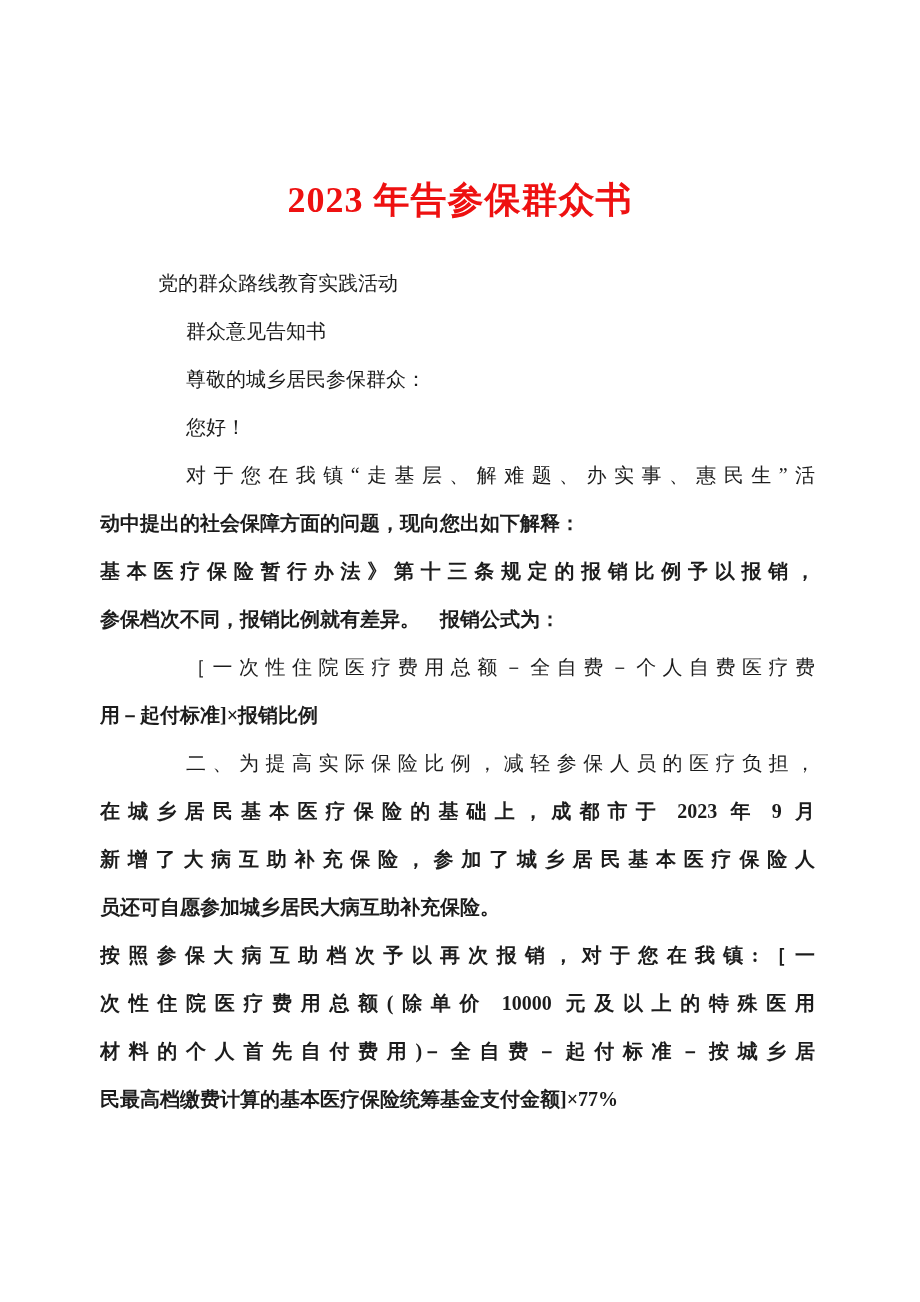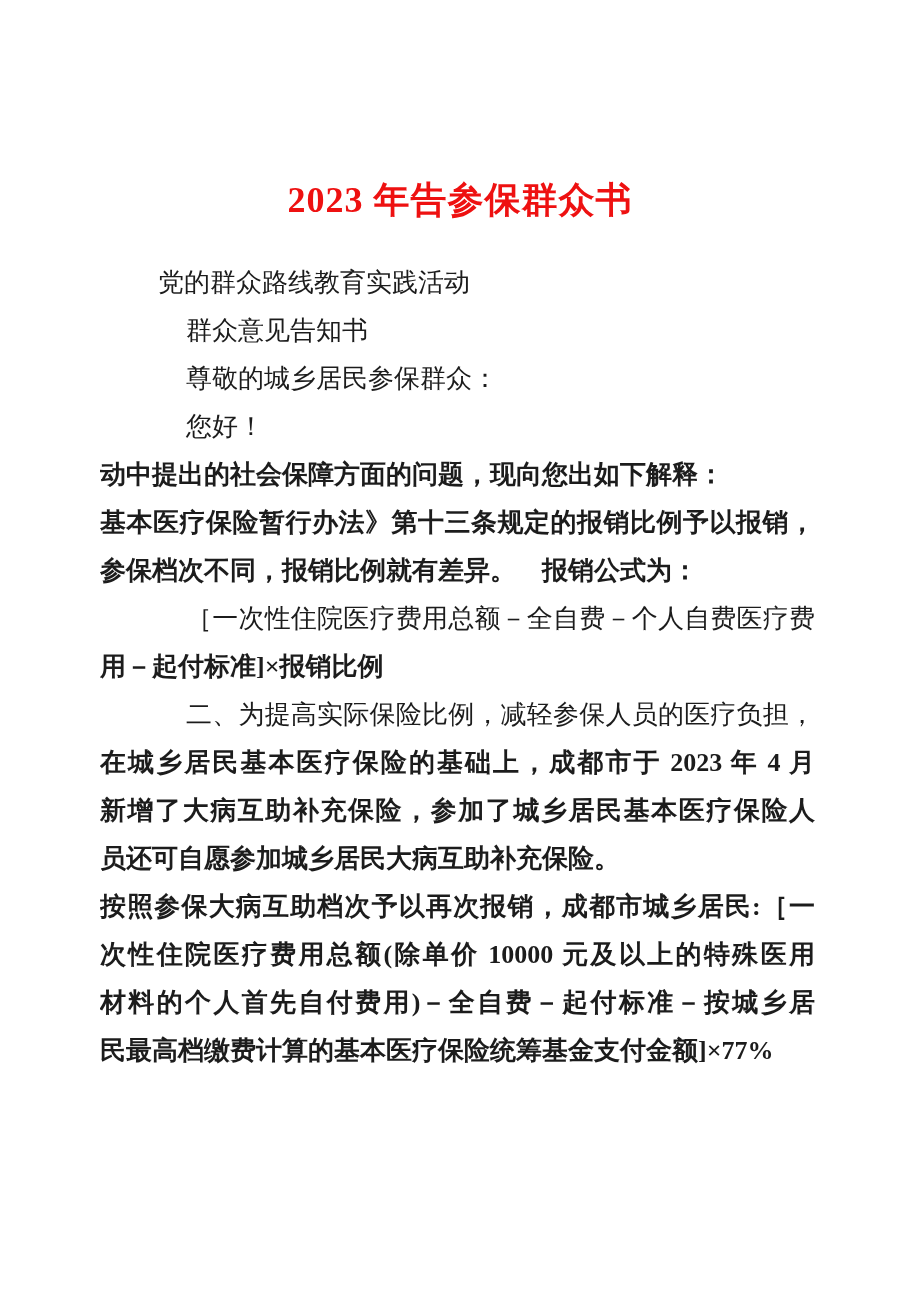--- a/index.html
+++ b/index.html
@@ -23,21 +23,21 @@
     text-align: center;
     font-weight: 700;
     font-size: 36px;
     line-height: 1.1;
     letter-spacing: 1px;
   }
   .doc-body {
     margin-top: 38px;
     padding-left: 100px;
     padding-right: 105px;
-    font-size: 26px;
+    font-size: 20px;
   }
   .line {
     height: 48px;
     line-height: 48px;
     text-align: justify;
     overflow: hidden;
     white-space: nowrap;
   }
   .line.fill {
     white-space: normal;
@@ -50,27 +50,28 @@
 </head>
 <body>
 
 <div class="page" style="color: rgb(28, 28, 28);">
   <h1 class="doc-title" style="color: rgb(238, 17, 17);">2023 年告参保群众书</h1>
   <div class="doc-body">
       <div class="line indent-1">党的群众路线教育实践活动</div>
       <div class="line indent-2">群众意见告知书</div>
       <div class="line indent-2">尊敬的城乡居民参保群众：</div>
       <div class="line indent-2">您好！</div>
+      <div class="line indent-2 fill">对于您在我镇“走基层、解难题、办实事、惠民生”活</div>
       <div class="line indent-0">动中提出的社会保障方面的问题，现向您出如下解释：</div>
       <div class="line indent-0 fill">基本医疗保险暂行办法》第十三条规定的报销比例予以报销，</div>
       <div class="line indent-0">参保档次不同，报销比例就有差异。　报销公式为：</div>
       <div class="line indent-2 fill">［一次性住院医疗费用总额－全自费－个人自费医疗费</div>
       <div class="line indent-0">用－起付标准]×报销比例</div>
       <div class="line indent-2 fill">二、为提高实际保险比例，减轻参保人员的医疗负担，</div>
-      <div class="line indent-0 fill">在城乡居民基本医疗保险的基础上，成都市于 2023 年 4 月</div>
+      <div class="line indent-0 fill">在城乡居民基本医疗保险的基础上，成都市于 2023 年 9 月</div>
       <div class="line indent-0 fill">新增了大病互助补充保险，参加了城乡居民基本医疗保险人</div>
       <div class="line indent-0">员还可自愿参加城乡居民大病互助补充保险。</div>
-      <div class="line indent-0 fill">按照参保大病互助档次予以再次报销，成都市城乡居民:［一</div>
+      <div class="line indent-0 fill">按照参保大病互助档次予以再次报销，对于您在我镇:［一</div>
       <div class="line indent-0 fill">次性住院医疗费用总额(除单价 10000 元及以上的特殊医用</div>
       <div class="line indent-0 fill">材料的个人首先自付费用)－全自费－起付标准－按城乡居</div>
       <div class="line indent-0">民最高档缴费计算的基本医疗保险统筹基金支付金额]×77%</div>
     </div>
 </div>
 
 </body></html>

